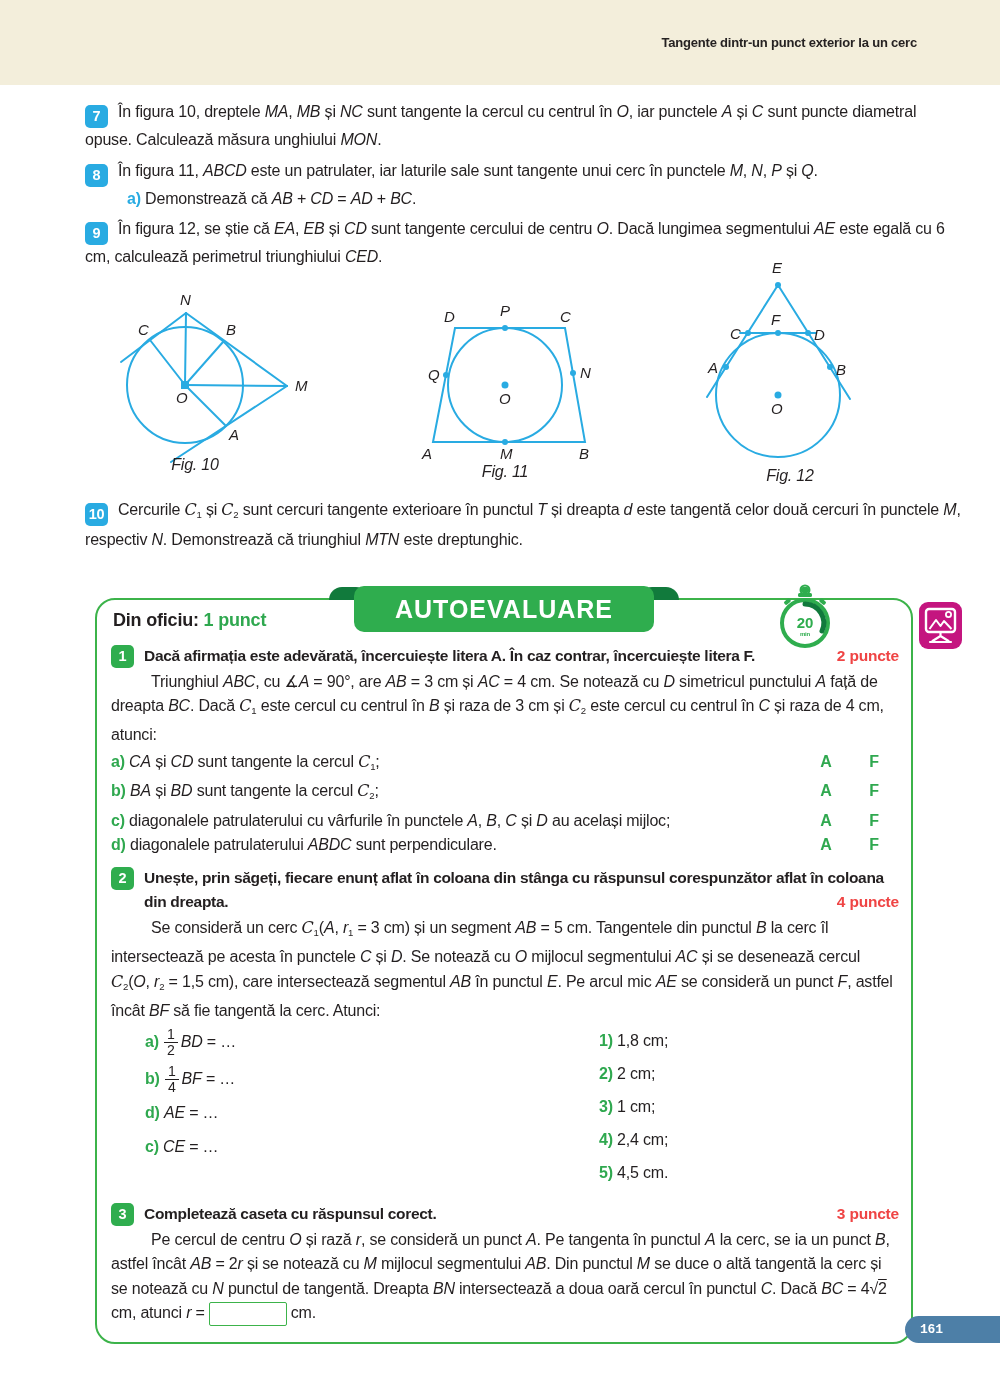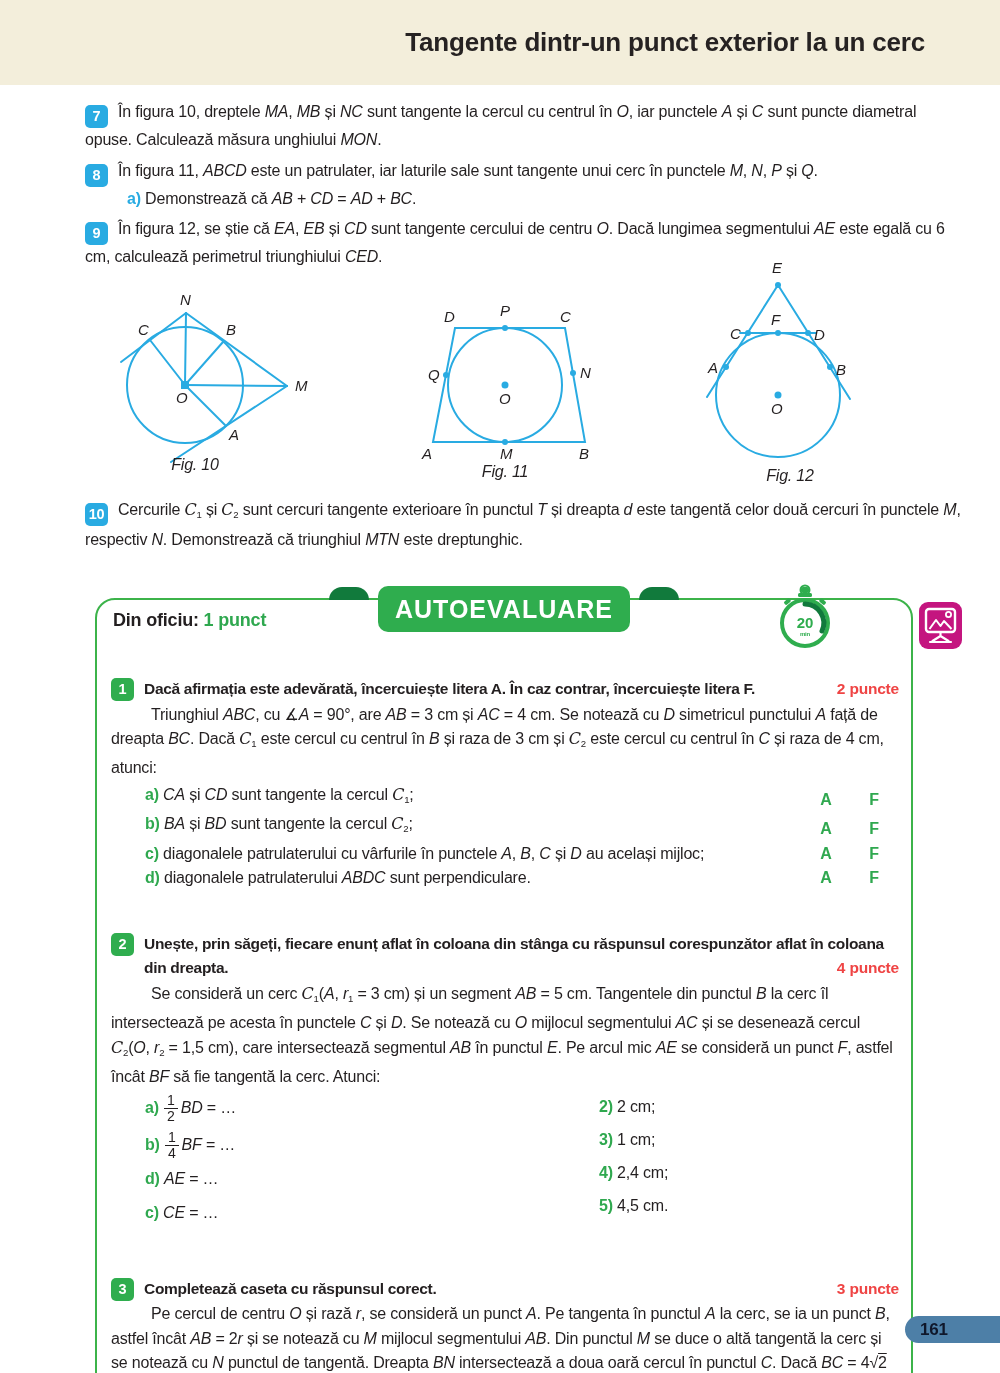--- a/index.html
+++ b/index.html
@@ -1,21 +1,21 @@
 <!DOCTYPE html>
 <html><head>
 <meta charset="utf-8">
 <style>
   html,body{margin:0;padding:0;background:#ffffff;}
   .page{position:relative;width:1000px;height:1373px;background:#ffffff;overflow:hidden;
         font-family:"Liberation Sans",sans-serif;color:#231f20;font-size:16px;letter-spacing:-0.2px;}
   
   .topbar{position:absolute;left:0;top:0;width:1000px;height:85px;background:#f3eedb;
           display:flex;align-items:center;justify-content:flex-end;box-sizing:border-box;padding-right:75px;}
-  .topbar h1{margin:0;font-size:26px;font-weight:700;color:#262222;letter-spacing:-0.2px;}
+  .topbar h1{margin:8px;font-size:13px;font-weight:700;color:#262222;letter-spacing:-0.2px;}
 
   
   .problems{position:absolute;left:85px;right:35px;top:100px;line-height:24.5px;}
   .problem{margin-bottom:6px;}
   .badge{display:inline-block;min-width:23px;height:23px;border-radius:5px;background:#29abe2;color:#fff;
          font-weight:700;font-size:14.5px;line-height:23px;text-align:center;margin-right:10px;
          vertical-align:-4px;padding:0 2px;box-sizing:border-box;}
   .badge.green{background:#2fad4e;}
   .subitem{margin-left:42px;}
   .p10{position:absolute;left:85px;right:35px;top:497px;line-height:25px;}
@@ -39,58 +39,58 @@
   .fig svg{display:block;}
   .figline{stroke:#29abe2;stroke-width:2;fill:none;stroke-linecap:round;}
   .figdot{fill:#29abe2;}
   .figlabel{font:italic 15px "Liberation Sans",sans-serif;fill:#231f20;}
   .figcaption{position:absolute;font-style:italic;font-size:16px;color:#231f20;}
 
   
   .autoeval{position:absolute;left:95px;top:598px;width:818px;min-height:660px;box-sizing:border-box;
             border:2px solid #3cb34a;border-radius:20px;background:#fff;line-height:24.5px;}
   .box-inner{padding:36px 12px 14px 14px;}
-  .banner{position:absolute;left:50%;transform:translateX(-50%);top:-14px;width:252px;height:46px;
+  .banner{position:absolute;left:50%;transform:translateX(-50%);top:-14px;width:300px;height:46px;
           background:#2fad4e;border-radius:10px;display:flex;align-items:center;justify-content:center;z-index:3;}
   .banner span{color:#fff;font-weight:700;font-size:25px;letter-spacing:1px;}
   .bump{position:absolute;width:40px;height:13px;background:#117a3c;border-radius:20px 20px 0 0;top:-13px;z-index:2;}
   .bump.l{left:232px;}
   .bump.r{right:232px;}
   .din-oficiu{position:absolute;left:16px;top:8px;font-size:18px;}
   .timer{position:absolute;left:680px;top:-16px;z-index:4;}
   .timer text{font-family:"Liberation Sans",sans-serif;}
 
   .item{margin-top:8px;}
   .item-head{display:flex;align-items:baseline;}
   .item-head .badge{flex:0 0 auto;}
-  .item-title{font-weight:700;font-size:15.5px;letter-spacing:-0.3px;margin-top:33px;}
+  .item-title{font-weight:700;font-size:15.5px;letter-spacing:-0.3px;}
   .points{color:#ef4444;font-weight:700;font-size:15.5px;margin-left:auto;padding-left:8px;white-space:nowrap;}
   .item-body{text-indent:40px;margin:1px 4px 2px 0;}
-  .af-row{display:flex;align-items:flex-end;margin-left:34px;}
+  .af-row{display:flex;align-items:flex-start;}
   .af-letter{width:30px;text-align:center;color:#2fa84f;font-weight:700;flex:0 0 auto;}
   .af-letter.a{margin-left:auto;}
   .af-letter.f{margin-left:18px;margin-right:10px;}
   .title2{position:relative;}
   .title2 .points{position:absolute;right:0;bottom:0;margin:0;}
   .title2 .tt{display:block;padding-right:0;}
   .match{display:flex;margin-top:4px;}
   .match-left{flex:1;padding-left:34px;}
   .match-right{width:300px;padding-top:2px;}
   .ml-item{margin-bottom:10px;}
   .ml-item.tall{margin-bottom:6px;}
   .mr-item{margin-bottom:8.5px;}
   .answer-box{display:inline-block;width:78px;height:24px;border:1.5px solid #3cb34a;border-radius:2px;
               vertical-align:middle;margin:0 4px;background:#fff;box-sizing:border-box;}
 
   
   .resource{position:absolute;left:918px;top:601px;}
   
   .page-tab{position:absolute;left:905px;top:1316px;width:95px;height:27px;background:#4d7fa7;
             border-radius:14px 0 0 14px;display:flex;align-items:center;box-sizing:border-box;padding-left:15px;}
-  .page-tab span{color:#0f172a;font-weight:700;font-size:17px;}
+  .page-tab span{color:#ffffff;font-weight:700;font-size:13px;font-family:Liberation Mono, monospace;}
 </style>
 </head>
 <body>
 
 <div class="page">
 
   <header class="topbar">
     <h1>Tangente dintr-un punct exterior la un cerc</h1>
   </header>
 
@@ -250,20 +250,21 @@
                   <span class="fden">2</span>
                 </span><span class="st-i">BD</span><span> = …</span></div>
             <div class="ml-item tall"><span class="st-grn">b) </span><span class="frac">
                   <span class="fnum">1</span>
                   <span class="fden">4</span>
                 </span><span class="st-i">BF</span><span> = …</span></div>
             <div class="ml-item"><span class="st-grn">d) </span><span class="st-i">AE</span><span> = …</span></div>
             <div class="ml-item"><span class="st-grn">c) </span><span class="st-i">CE</span><span> = …</span></div>
           </div>
           <div class="match-right">
+            <div class="mr-item"><span class="st-grn">1) </span><span>1,8 cm;</span></div>
             <div class="mr-item"><span class="st-grn">2) </span><span>2 cm;</span></div>
             <div class="mr-item"><span class="st-grn">3) </span><span>1 cm;</span></div>
             <div class="mr-item"><span class="st-grn">4) </span><span>2,4 cm;</span></div>
             <div class="mr-item"><span class="st-grn">5) </span><span>4,5 cm.</span></div>
           </div>
         </div>
       </div>
 
       <div class="item">
         <div class="item-head">

